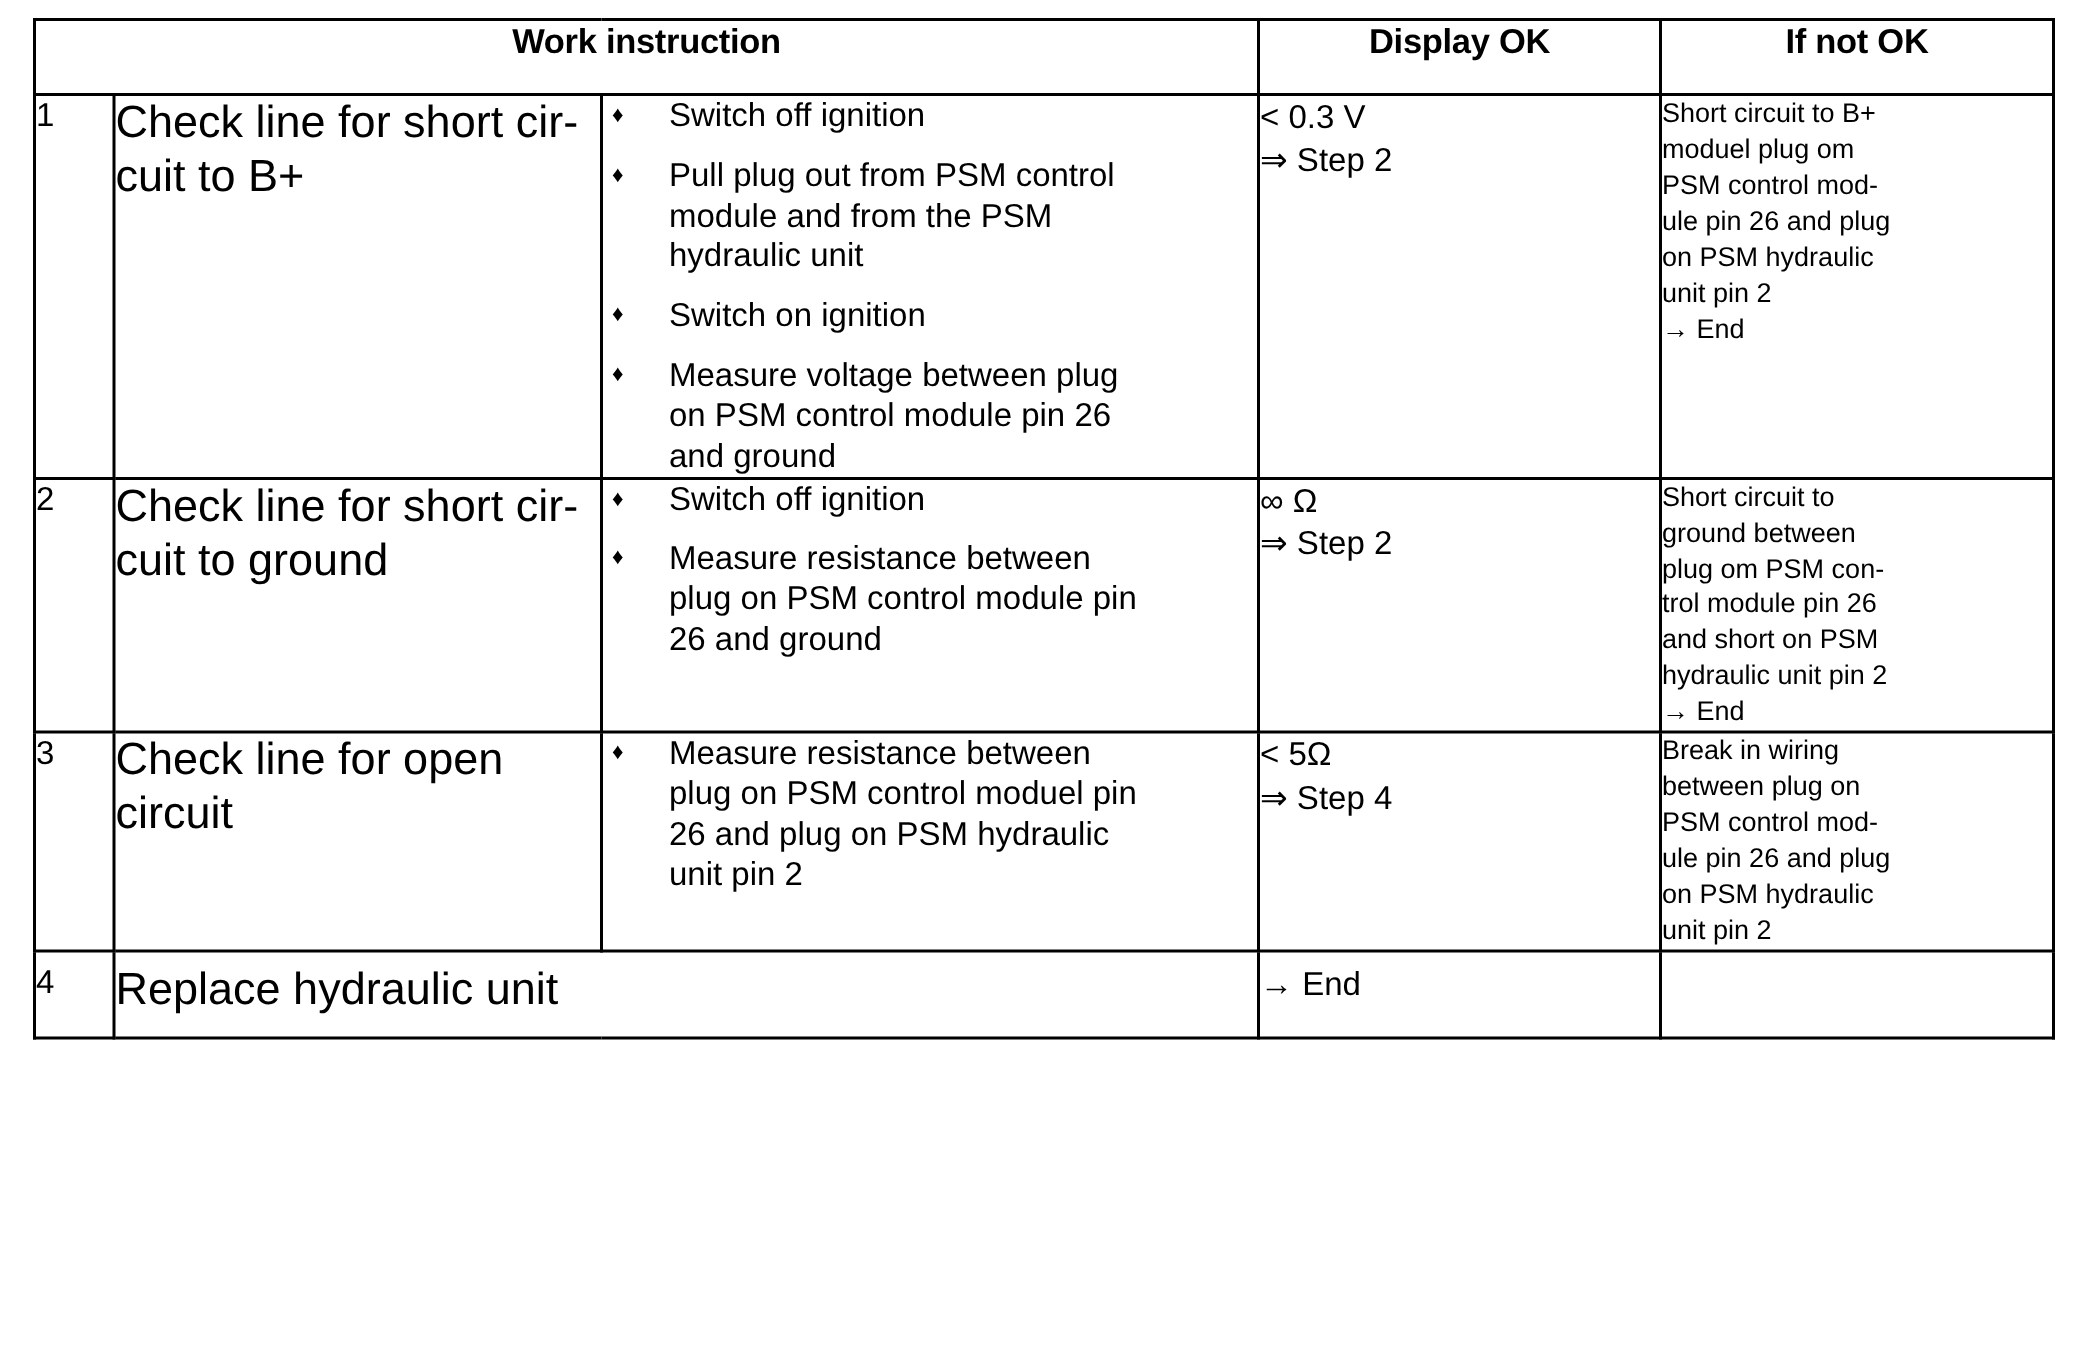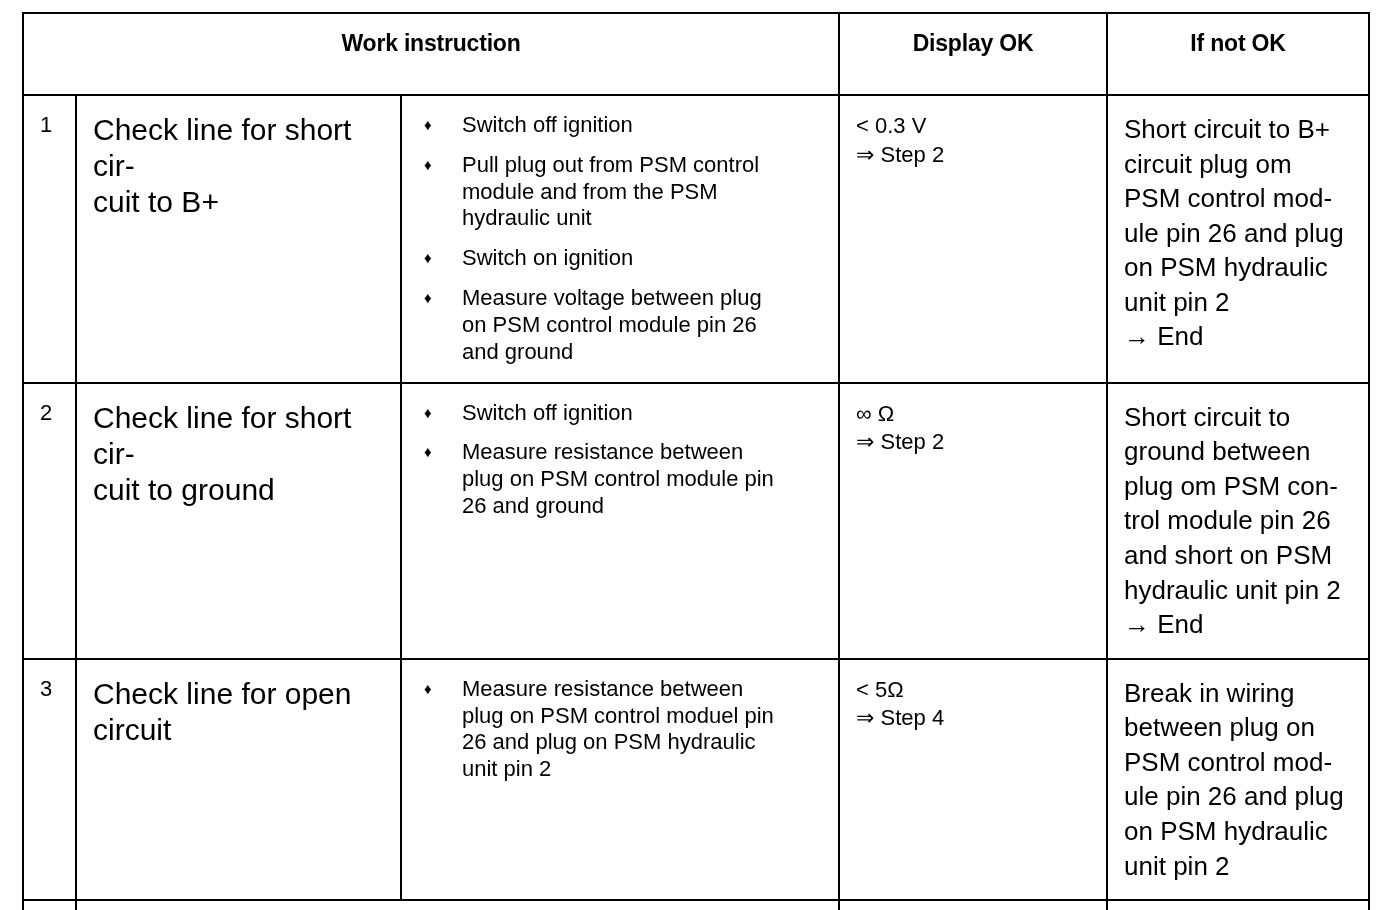--- a/index.html
+++ b/index.html
@@ -28,21 +28,21 @@
     left: 22px;
     top: 12px;
     width: 1346px;
     border-collapse: collapse;
     table-layout: fixed;
     background: #fff;
   }
   .diag-table td, .diag-table th {
     border: 2px solid #000;
     vertical-align: top;
-    padding: 16px;
+    padding: 0;
     background: #fff;
   }
 
   
   col.c-no      { width: 53px; }
   col.c-instr   { width: 325px; }
   col.c-bullets { width: 438px; }
   col.c-display { width: 268px; }
   col.c-ifnot   { width: 262px; }
 
@@ -97,21 +97,21 @@
 
   .display-cell {
     font-size: 22px;
     line-height: 1.3;
     padding: 9px 8px 10px 11px;
     margin-top: 38px;
   }
   .display-cell .ln { display: block; white-space: nowrap; }
 
   .ifnot-cell {
-    font-size: 26px;
+    font-size: 18px;
     line-height: 1.33;
     padding: 9px 8px 10px 11px;
     margin-left: 40px;
   }
   .ifnot-cell .ln { display: block; white-space: nowrap; }
 
   
   .last-row .num-cell,
   .last-row .instr-cell,
   .last-row .display-cell { padding-top: 7px; padding-bottom: 7px; }
@@ -172,21 +172,21 @@
               <span class="ln">and ground</span>
             </li>
           </ul>
         </td>
         <td class="display-cell">
           <span class="ln">&lt; 0.3 V</span>
           <span class="ln">⇒ Step 2</span>
         </td>
         <td class="ifnot-cell">
           <span class="ln">Short circuit to B+</span>
-          <span class="ln">circuit plug om</span>
+          <span class="ln">moduel plug om</span>
           <span class="ln">PSM control mod-</span>
           <span class="ln">ule pin 26 and plug</span>
           <span class="ln">on PSM hydraulic</span>
           <span class="ln">unit pin 2</span>
           <span class="ln">→ End</span>
         </td>
       </tr>
 
       <tr>
         <td class="num-cell">2</td>

